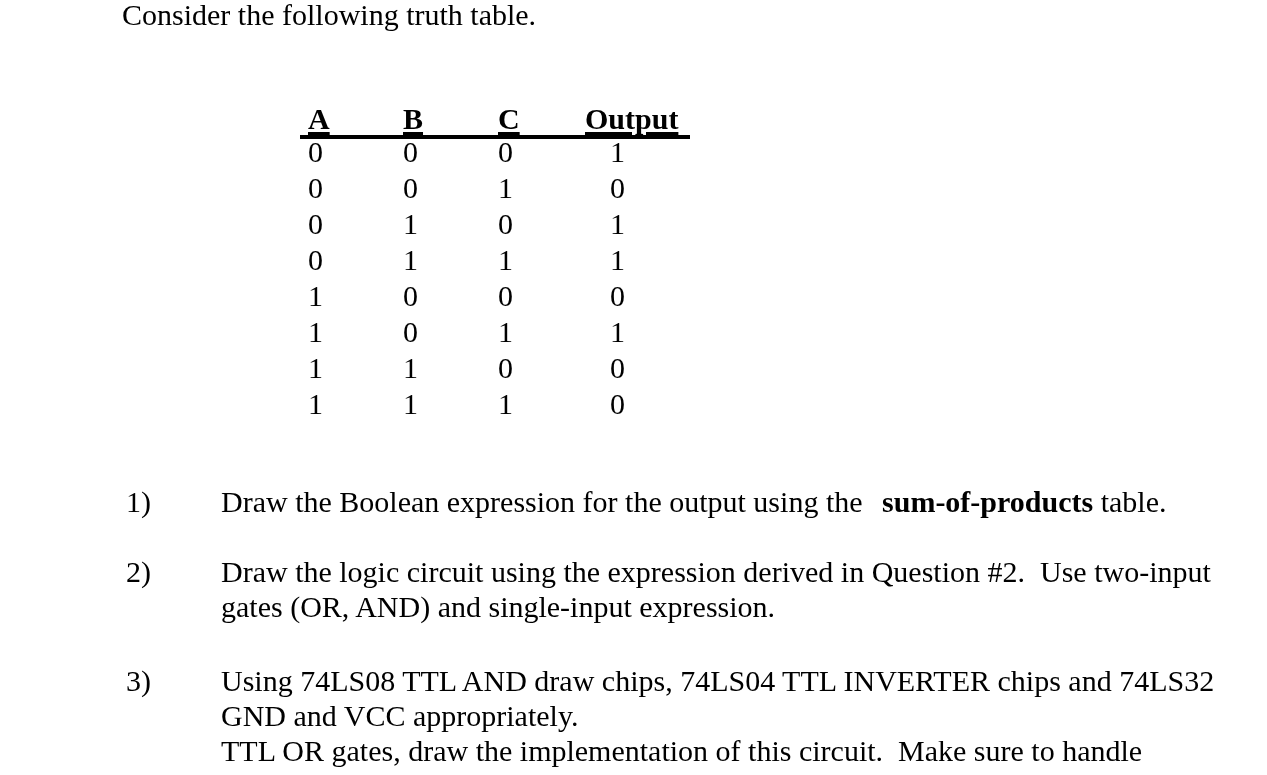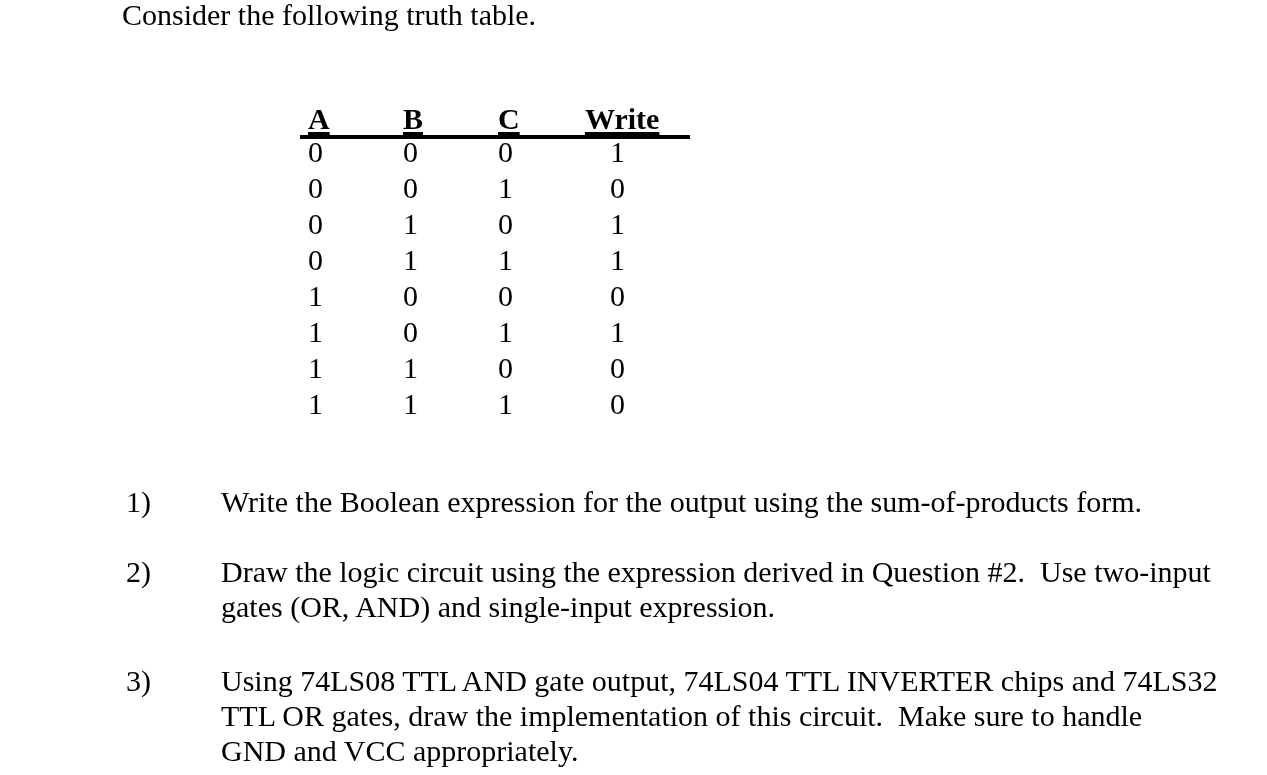--- a/index.html
+++ b/index.html
@@ -79,35 +79,35 @@
     left: 126px;
     top: 0;
   }
   .qtext {
     position: absolute;
     left: 221px;
     top: 0;
     white-space: pre;
   }
   .qline { white-space: pre; }
-  .bold { font-weight: normal; }
+  .bold { font-weight: bold; margin-left: 12px; }
 </style>
 </head>
 <body>
 
 <div>
 
   <div class="doc-title">Consider the following truth table.</div>
 
   <div class="truth-table">
     <div class="tt-header-row">
         <div class="tt-cell">A</div>
         <div class="tt-cell">B</div>
         <div class="tt-cell">C</div>
-        <div class="tt-cell">Write</div>
+        <div class="tt-cell">Output</div>
       </div>
     <div class="tt-rule"></div>
     <div id="tt-body">
         <div class="tt-row" style="top: 134px;">
           <div class="tt-cell">0</div>
           <div class="tt-cell">0</div>
           <div class="tt-cell">0</div>
           <div class="tt-cell">1</div>
         </div>
         <div class="tt-row" style="top: 170px;">
@@ -151,25 +151,25 @@
           <div class="tt-cell">1</div>
           <div class="tt-cell">1</div>
           <div class="tt-cell">0</div>
         </div>
       </div>
   </div>
 
   <div id="questions">
       <div class="question" style="top: 484px;">
         <span class="qnum">1)</span>
-        <div class="qtext"><div class="qline"><span>Write the Boolean expression for the output using the </span><span class="bold">sum-of-products</span><span> form.</span></div></div>
+        <div class="qtext"><div class="qline"><span>Draw the Boolean expression for the output using the </span><span class="bold">sum-of-products</span><span> table.</span></div></div>
       </div>
       <div class="question" style="top: 554px;">
         <span class="qnum">2)</span>
         <div class="qtext"><div class="qline"><span>Draw the logic circuit using the expression derived in Question #2.  Use two-input</span></div><div class="qline"><span>gates (OR, AND) and single-input expression.</span></div></div>
       </div>
       <div class="question" style="top: 663px;">
         <span class="qnum">3)</span>
-        <div class="qtext"><div class="qline"><span>Using 74LS08 TTL AND gate output, 74LS04 TTL INVERTER chips and 74LS32</span></div><div class="qline"><span>TTL OR gates, draw the implementation of this circuit.  Make sure to handle</span></div><div class="qline"><span>GND and VCC appropriately.</span></div></div>
+        <div class="qtext"><div class="qline"><span>Using 74LS08 TTL AND draw chips, 74LS04 TTL INVERTER chips and 74LS32</span></div><div class="qline"><span>GND and VCC appropriately.</span></div><div class="qline"><span>TTL OR gates, draw the implementation of this circuit.  Make sure to handle</span></div></div>
       </div>
     </div>
 
 </div>
 
 </body></html>

